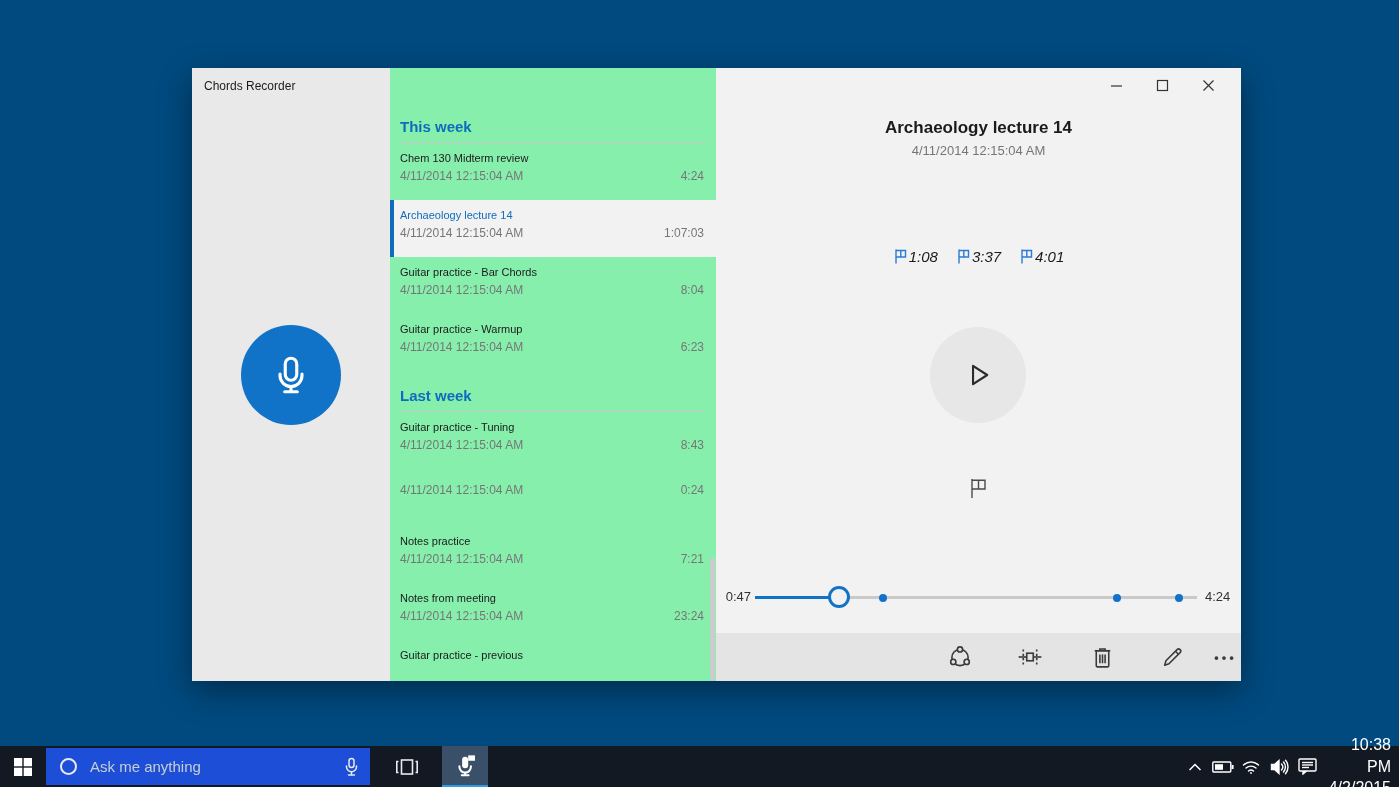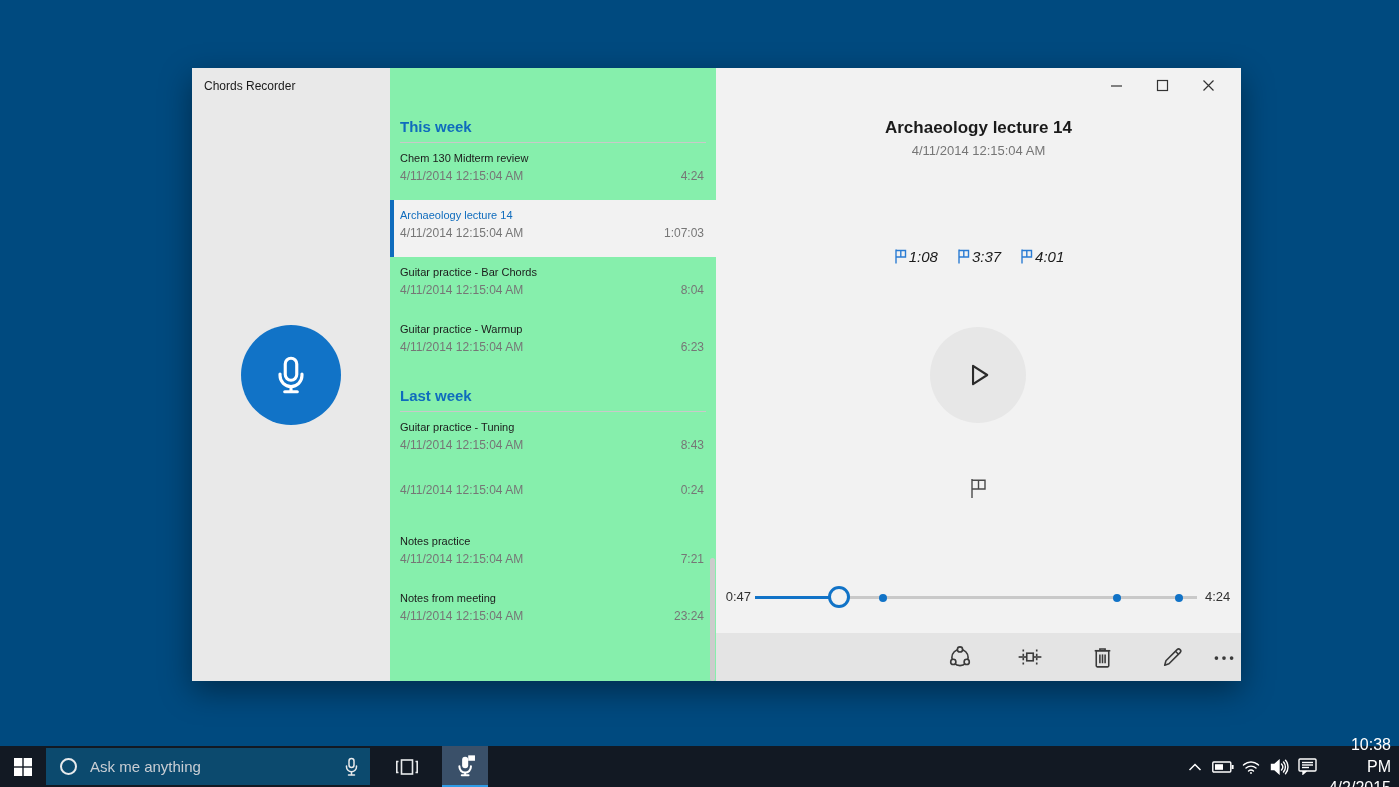--- a/index.html
+++ b/index.html
@@ -64,21 +64,21 @@
 
   .bottom-toolbar { position:absolute; left:0; right:0; bottom:0; height:48px; background:#e4e4e4; }
   .tb-btn { position:absolute; top:4px; width:40px; height:40px; display:flex; align-items:center;
             justify-content:center; color:#3a3a3a; cursor:pointer; }
   .tb-share{left:224px} .tb-trim{left:294px} .tb-delete{left:366px} .tb-rename{left:436px} .tb-more{left:488px}
 
   
   .taskbar { position:absolute; left:0; bottom:0; width:1399px; height:41px; background:#121923;
              display:flex; align-items:stretch; }
   .tb-start { width:46px; display:flex; align-items:center; justify-content:center; cursor:pointer; }
-  .search-box { width:324px; margin:2px 0; background:#0c4a6e; display:flex; align-items:center;
+  .search-box { width:324px; margin:2px 0; background:#1d4ed8; display:flex; align-items:center;
                 position:relative; cursor:text; }
   .cortana-circle { margin:0 12px 0 13px; display:flex; }
   .search-text { font-size:15px; color:#c9ced4; }
   .search-mic { position:absolute; right:10px; top:0; bottom:0; display:flex; align-items:center; cursor:pointer; }
   .task-view { width:46px; margin-left:14px; display:flex; align-items:center; justify-content:center; cursor:pointer; }
   .vr-task-btn { width:46px; margin-left:12px; background:#3a5069; border-bottom:2px solid #2e9be6;
                  display:flex; align-items:center; justify-content:center; cursor:pointer; }
   .tray { margin-left:auto; display:flex; align-items:center; }
   .tray-ico { width:28px; height:41px; display:flex; align-items:center; justify-content:center;
               color:#fff; cursor:pointer; }
@@ -169,20 +169,23 @@
       </div>
 
       <div class="rec-row">
         <div class="rec-title">Notes from meeting</div>
         <div class="rec-meta">
           <span class="rec-date">4/11/2014 12:15:04 AM</span>
           <span class="rec-dur">23:24</span>
         </div>
       </div>
 
+      <div class="rec-row">
+        <div class="rec-title">Guitar practice - previous</div>
+      </div>
     </div>
     <div class="list-scrollbar"></div>
   </div>
 
   <div class="right-panel">
 
     <div class="win-controls">
       <div class="win-btn">
         <svg width="13" height="13" viewBox="0 0 13 13">
             <line x1="1" y1="7" x2="12" y2="7" stroke="#333" stroke-width="1.2"></line>

